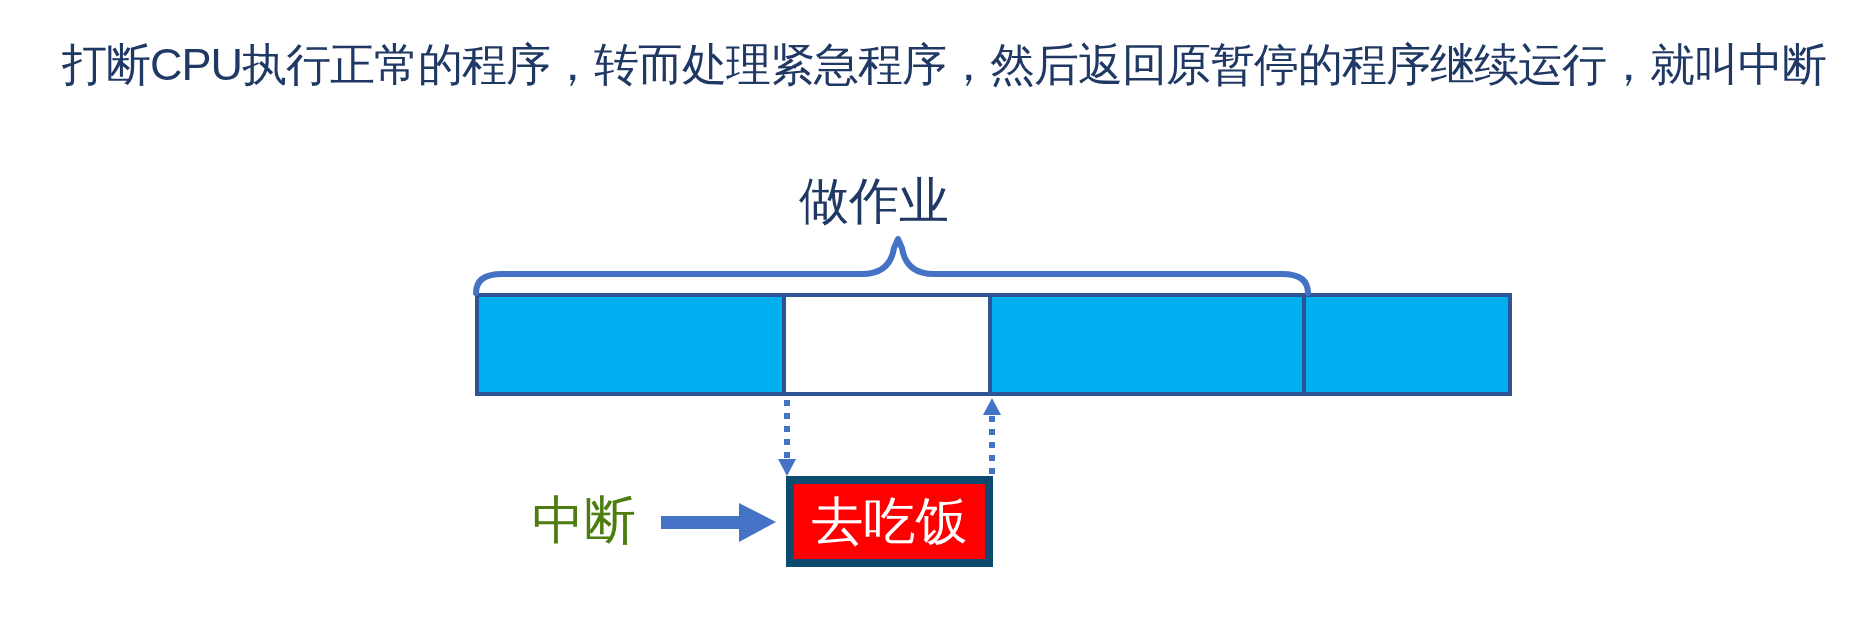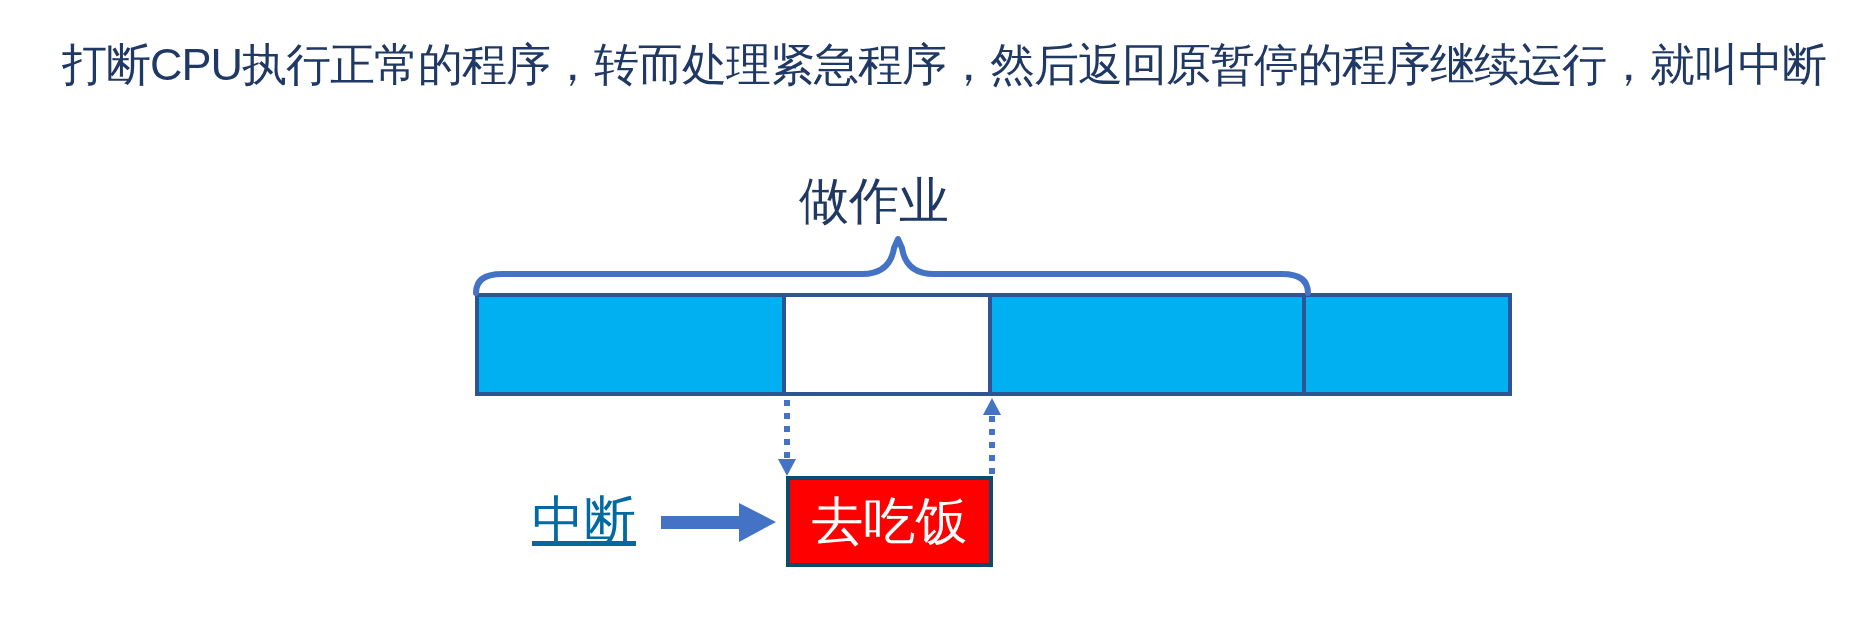--- a/index.html
+++ b/index.html
@@ -17,39 +17,39 @@
     white-space:nowrap; letter-spacing:-1px;
   }
 
   .homework-label {
     position:absolute; left:799px; top:168px; width:200px;
     font-size:50px; color:#1F3864; white-space:nowrap;
   }
 
   .interrupt-label {
     position:absolute; left:532px; top:486px;
-    font-size:52px; color:#0369a1; white-space:nowrap;text-decoration:underline;
+    font-size:52px; color:#4d7c0f; white-space:nowrap;
   }
 
   .bar {
     position:absolute; left:475px; top:293px;
     width:1037px; height:103px;
     border:4px solid #2F5496; box-sizing:border-box;
     display:flex;
   }
   .bar .seg { height:100%; box-sizing:border-box; }
   .bar .seg:nth-child(1) { width:307px; border-right:4px solid #2F5496; }
   .bar .seg:nth-child(2) { width:206px; border-right:4px solid #2F5496; }
   .bar .seg:nth-child(3) { width:314px; border-right:4px solid #2F5496; }
   .bar .seg:nth-child(4) { width:202px; }
 
   .task-box {
     position:absolute; left:786px; top:476px;
     width:207px; height:91px; box-sizing:border-box;
-    border:4px solid #0c4a6e;
+    border:8px solid #0c4a6e;
     display:flex; align-items:center; justify-content:center;
     font-size:52px; color:#FFFFFF; white-space:nowrap;
   }
 
   svg.overlay {
     position:absolute; left:0; top:0;
     width:1862px; height:641px;
     pointer-events:none;
   }
 </style>

